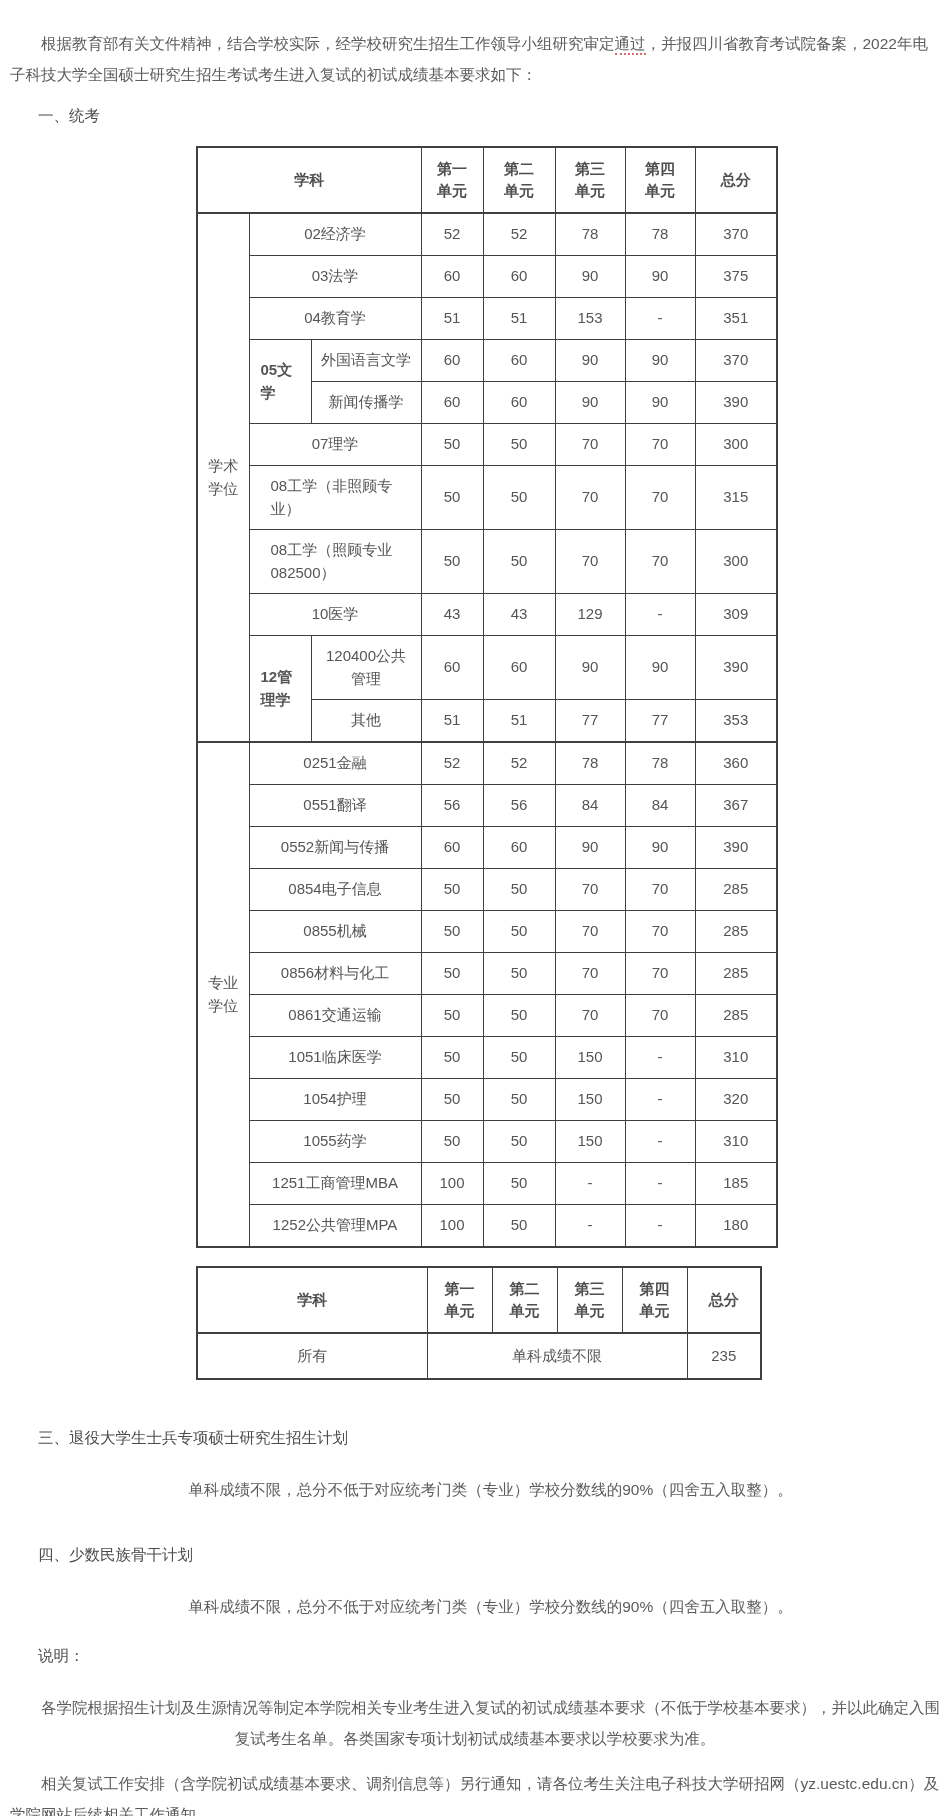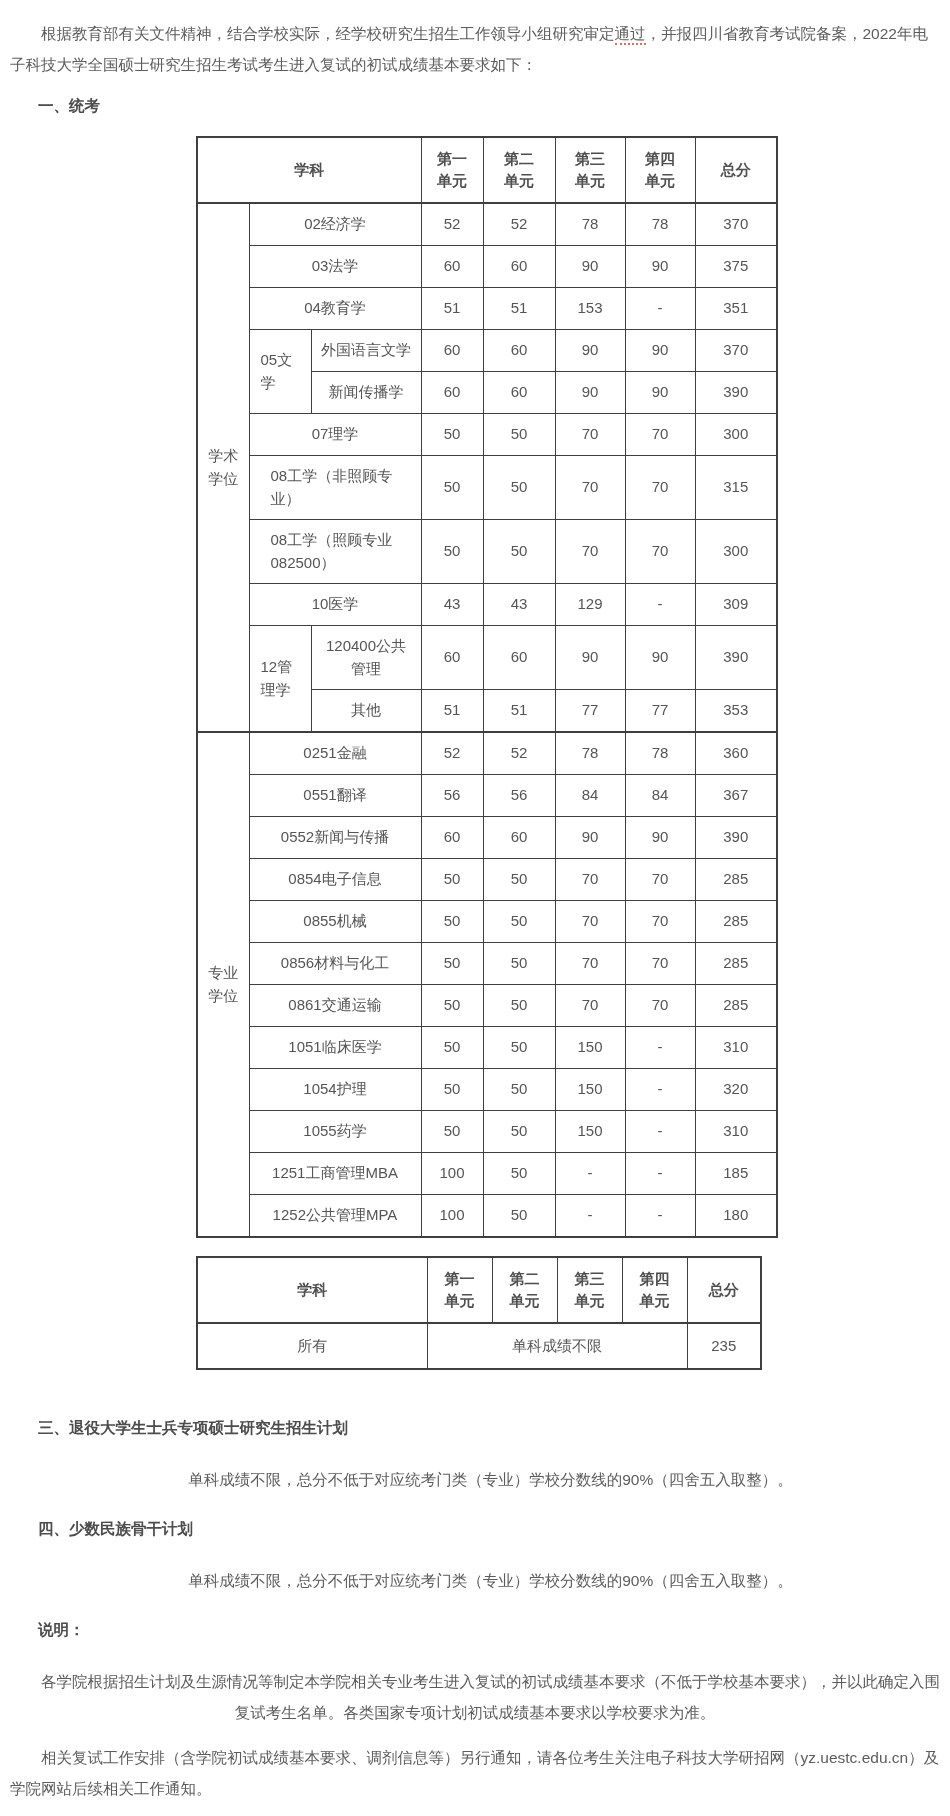--- a/index.html
+++ b/index.html
@@ -1,25 +1,25 @@
 <!DOCTYPE html>
 <html><head>
 <meta charset="utf-8">
 <style>
   html,body { margin:0; padding:0; background:#ffffff; }
   body { font-family:"Liberation Sans","DejaVu Sans",sans-serif; color:#5a5a5a; }
   .page { width:950px; min-height:1816px; box-sizing:border-box; padding:16px 10px 40px 10px; background:#fff; }
 
   .para { font-size:15.5px; line-height:31px; margin:0; text-indent:2em; color:#5c5c5c; }
-  .intro { margin-top:2px; }
-  .sec { font-size:15.5px; font-weight:bold; color:#4c4c4c; margin:0; padding-left:28px; line-height:24px; }
+  .intro { margin-top:12px; }
+  .sec { font-size:15.5px; font-weight:normal; color:#4c4c4c; margin:0; padding-left:28px; line-height:24px; }
   .sec1 { margin-top:14px; }
   .sec2 { margin-top:28px; }
   .sec3 { margin-top:46px; }
-  .sec4 { margin-top:22px; }
+  .sec4 { margin-top:38px; }
   .sec-notes { margin-top:22px; }
   .para-gap { margin-top:24px;text-align:center; }
   .para-gap2 { margin-top:14px; }
 
   .red-underline { border-bottom:2px dotted #dd6a6a; padding-bottom:1px; }
 
   table.tbl { border-collapse:collapse; table-layout:fixed; font-size:15px; color:#555555;
               border:2px solid #3f3f3f; margin:18px 0 16px 186px; }
   .tbl th, .tbl td { border:1px solid #3f3f3f; padding:2px 6px; text-align:center;
                      line-height:1.5; overflow:hidden; }
@@ -28,21 +28,21 @@
   .tbl tr.tall td { height:59px; }
   .small-tbl tbody td { height:40px; }
   .main-tbl { margin-top:18px; }
   .small-tbl { margin-top:18px; }
   .tbl thead tr { border-bottom:2px solid #3f3f3f; }
   .tbl tr.split td { border-top:2px solid #3f3f3f; }
 
   .grp  { text-align:center; }
   .subj, .subjb { text-align:left; }
   .w2  { display:inline-block; width:2em;   text-align:right; vertical-align:middle; }
-  .w26 { display:inline-block; width:2.6em; text-align:left;   vertical-align:middle; }
+  .w26 { display:inline-block; width:2.6em; text-align:left;   vertical-align:middle;font-weight:bold; }
   .w56 { display:inline-block; width:5.6em; text-align:center;   vertical-align:middle; }
   .w86 { display:inline-block; width:8.6em; text-align:left;   vertical-align:middle; }
 </style>
 </head>
 <body>
 
 <div class="page">
 
   <p class="para intro"><span>根据教育部有关文件精神，结合学校实际，经学校研究生招生工作领导小组研究审定</span><span class="red-underline">通过</span><span>，并报四川省教育考试院备案，2022年电子科技大学全国硕士研究生招生考试考生进入复试的初试成绩基本要求如下：</span></p>
 

